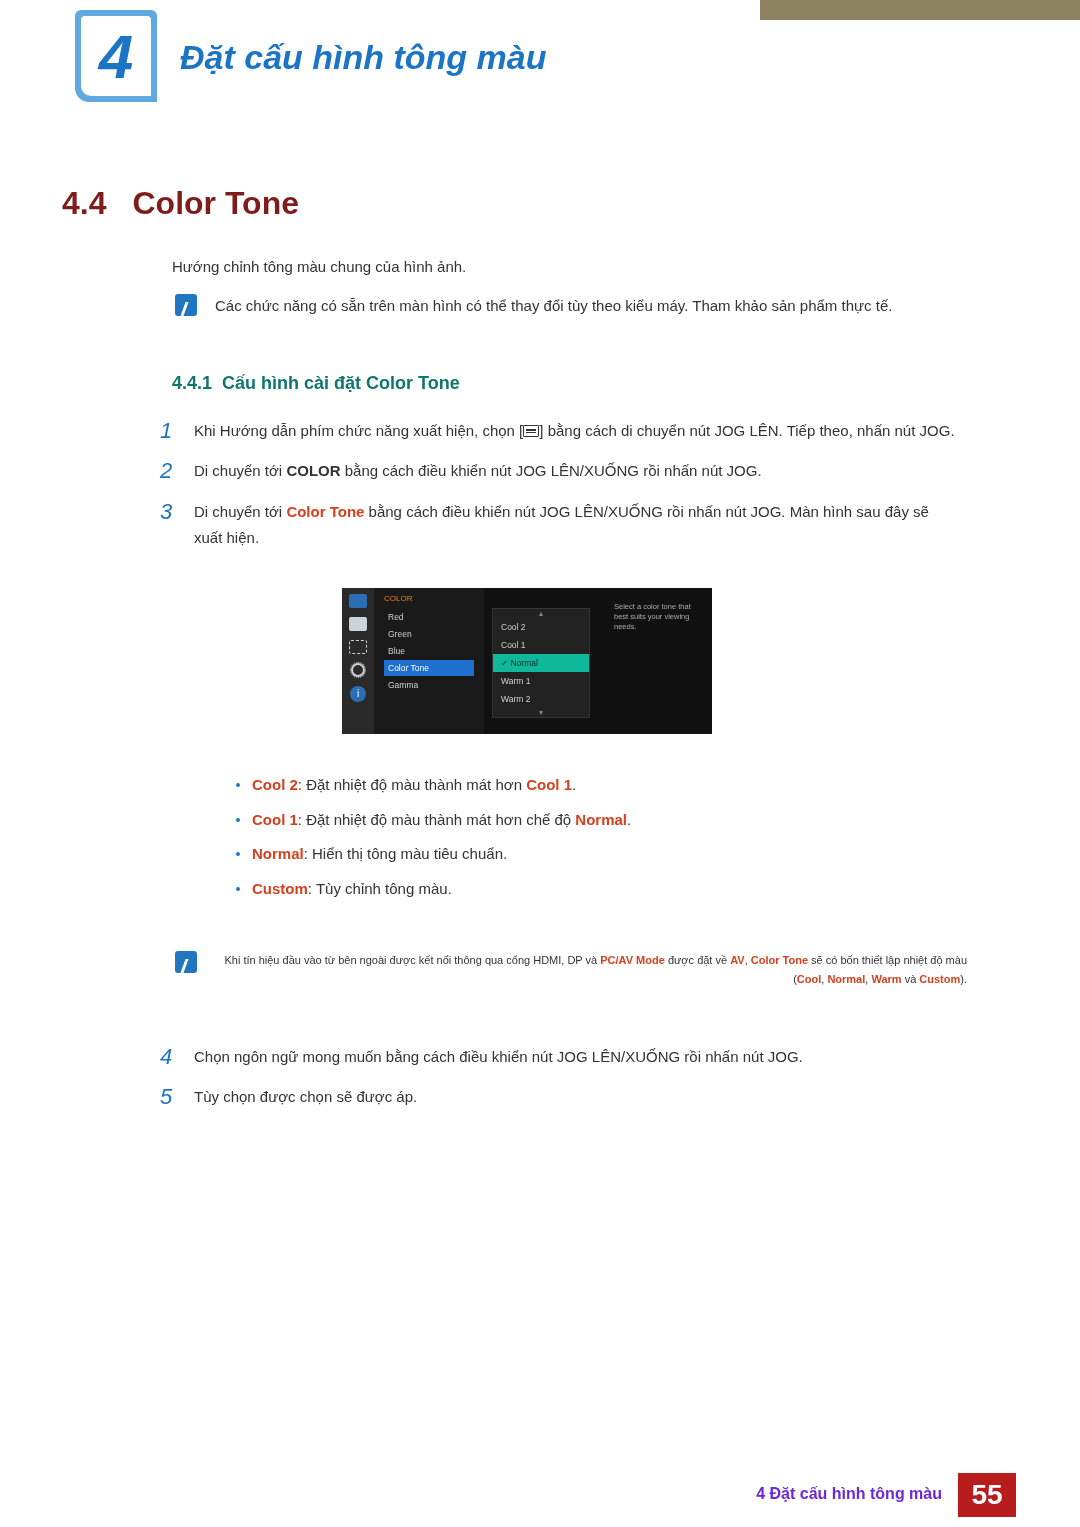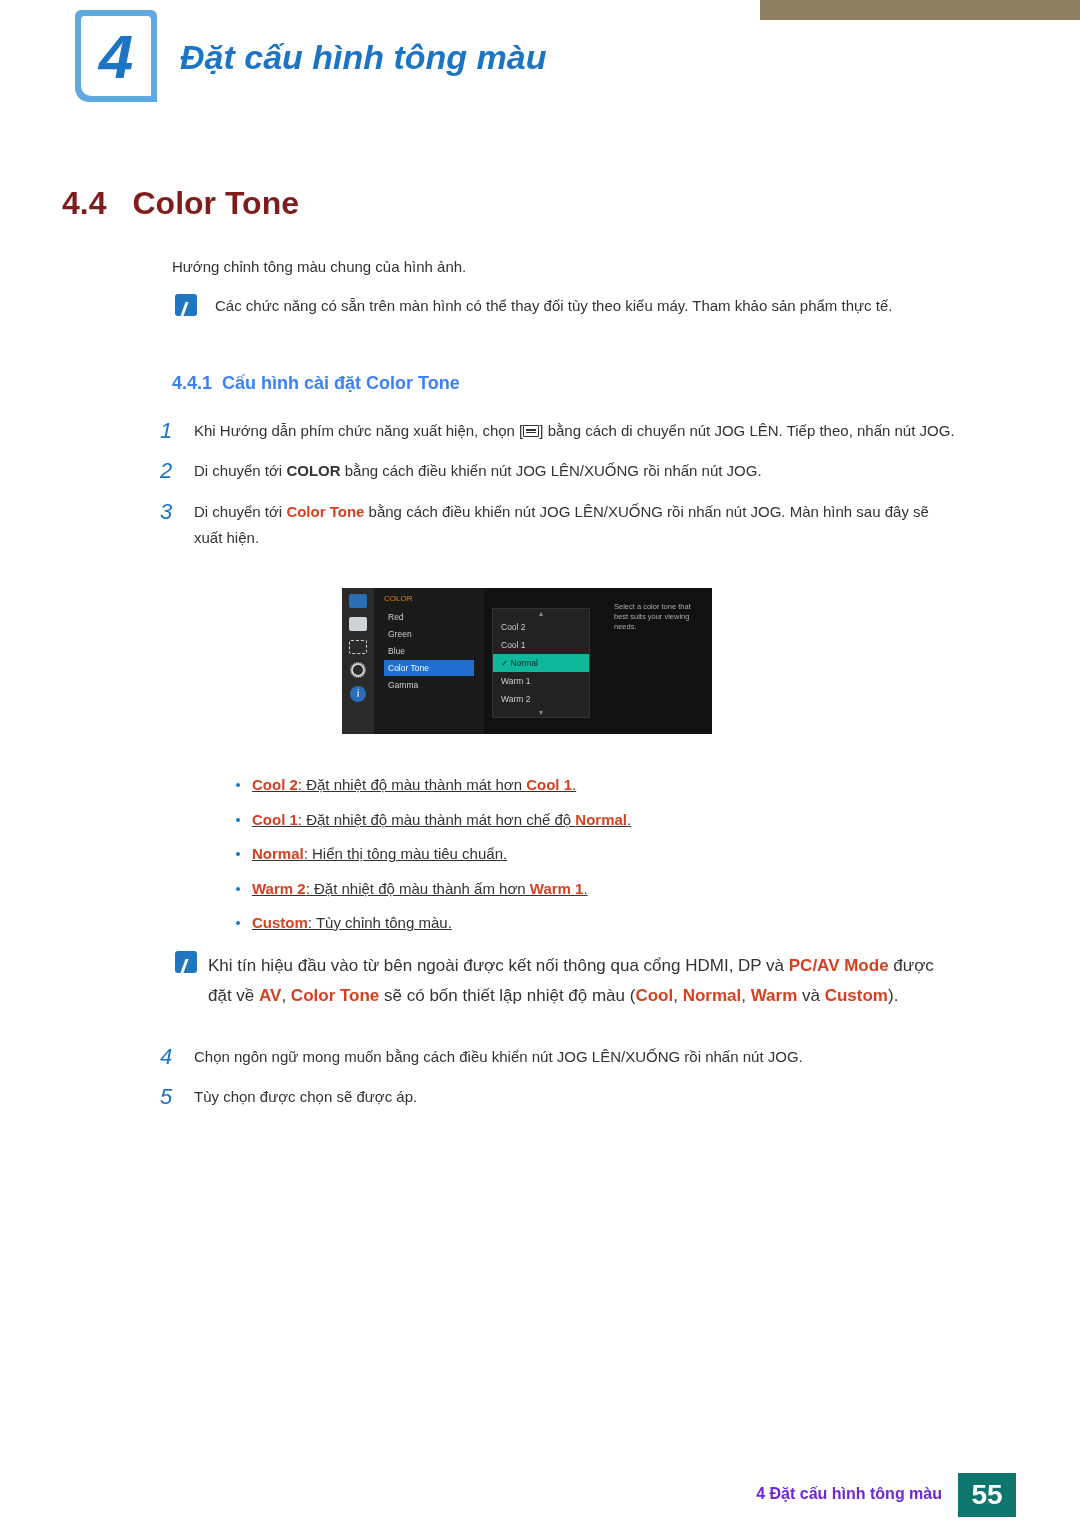--- a/index.html
+++ b/index.html
@@ -22,21 +22,21 @@
   .sec-h .num { margin-right: 26px; }
 
   .intro { position: absolute; top: 258px; left: 172px; font-size: 15px; color: #333; }
 
   
   .note-icon { position: absolute; top: 294px; left: 175px; width: 22px; height: 22px; background: #2176c1; border-radius: 3px; display: flex; align-items: flex-end; justify-content: flex-end; }
   .note-icon .pen { width: 12px; height: 14px; border-left: 3px solid #fff; transform: skewX(-20deg); margin-right: 2px; }
   .note-text { position: absolute; top: 294px; left: 215px; width: 750px; font-size: 15px; line-height: 1.65; color: #333; }
 
   
-  .subsec { position: absolute; top: 373px; left: 172px; color: #3b82f6; font-size: 18px; font-weight: 700; }
+  .subsec { position: absolute; top: 373px; left: 172px; color: #0f766e; font-size: 18px; font-weight: 700; }
 
   
   .steps { position: absolute; top: 418px; left: 160px; width: 800px; }
   .step { display: flex; margin-bottom: 14px; }
   .step-num { width: 34px; font-size: 22px; font-style: italic; color: #1c74c4; font-weight: 500; line-height: 1.15; }
   .step-body { flex: 1; font-size: 15px; line-height: 1.75; color: #333; }
   .step-body b { font-weight: 700; }
   .step-body .kw-red { color: #d64020; font-weight: 700; }
   .menu-glyph { display: inline-block; width: 16px; height: 12px; border: 1.5px solid #333; border-radius: 1px; vertical-align: -1px; position: relative; }
   .menu-glyph::before { content: ""; position: absolute; top: 3px; left: 2px; right: 2px; height: 1.5px; background: #333; }
@@ -61,36 +61,36 @@
   .osd-col2 { position: absolute; top: 20px; left: 150px; width: 98px; background: #222; border: 1px solid #333; }
   .osd-col2 .opt { padding: 4px 8px; font-size: 8.5px; color: #cfcfcf; }
   .osd-col2 .opt.sel { background: #0fb89a; color: #0b2a24; }
   .osd-col2 .opt.sel::before { content: "✓ "; }
   .osd-col2 .arrow { text-align: center; font-size: 8px; color: #888; }
 
   .osd-help { position: absolute; top: 14px; right: 8px; width: 90px; font-size: 7.5px; color: #aaa; line-height: 1.3; }
 
   
   .bullets { position: absolute; top: 774px; left: 236px; width: 700px; }
-  .bullets li { list-style: none; font-size: 15px; line-height: 1.5; padding-left: 16px; position: relative; margin-bottom: 12px; color: #333; text-decoration: underline; }
+  .bullets li { list-style: none; font-size: 15px; line-height: 1.5; padding-left: 16px; position: relative; margin-bottom: 12px; color: #333; }
   .bullets li::before { content: ""; position: absolute; left: 0; top: 9px; width: 4px; height: 4px; border-radius: 50%; background: #2176c1; }
   .kw-red { color: #d64020; font-weight: 700; }
 
   
   .note2-icon { position: absolute; top: 951px; left: 175px; width: 22px; height: 22px; background: #2176c1; border-radius: 3px; display: flex; align-items: flex-end; justify-content: flex-end; }
   .note2-icon .pen { width: 12px; height: 14px; border-left: 3px solid #fff; transform: skewX(-20deg); margin-right: 2px; }
-  .note2-text { position: absolute; top: 951px; left: 208px; width: 750px; font-size: 17px; line-height: 1.75; color: #333; }
+  .note2-text { position: absolute; top: 951px; left: 217px; width: 750px; font-size: 11px; line-height: 1.75; color: #333; text-align: right; }
 
   
   .steps2 { position: absolute; top: 1044px; left: 160px; width: 800px; }
 
   
   .footer { position: absolute; bottom: 0; left: 0; right: 0; height: 55px; background: #fff; }
   .footer-label { position: absolute; right: 138px; bottom: 24px; font-size: 16px; font-weight: 700; color: #6d28d9; }
-  .footer-page { position: absolute; right: 64px; bottom: 10px; width: 58px; height: 44px; background: #0f766e; color: #fff; font-size: 28px; font-weight: 700; display: flex; align-items: center; justify-content: center; }
+  .footer-page { position: absolute; right: 64px; bottom: 10px; width: 58px; height: 44px; background: #b91c1c; color: #fff; font-size: 28px; font-weight: 700; display: flex; align-items: center; justify-content: center; }
 </style>
 </head>
 <body>
 
 <div class="page">
 
   <div class="top-tab"></div>
 
   <div class="chapter-badge">
     <div class="badge-bg">
@@ -161,21 +161,20 @@
       <div class="opt">Warm 2</div>
       <div class="arrow">▾</div>
     </div>
     <div class="osd-help">Select a color tone that best suits your viewing needs.</div>
   </div>
 
   <ul class="bullets">
     <li><span class="kw-red">Cool 2</span><span>: Đặt nhiệt độ màu thành mát hơn </span><span class="kw-red">Cool 1</span><span>.</span></li>
     <li><span class="kw-red">Cool 1</span><span>: Đặt nhiệt độ màu thành mát hơn chế độ </span><span class="kw-red">Normal</span><span>.</span></li>
     <li><span class="kw-red">Normal</span><span>: Hiển thị tông màu tiêu chuẩn.</span></li>
-    <li><span class="kw-red">Warm 2</span><span>: Đặt nhiệt độ màu thành ấm hơn </span><span class="kw-red">Warm 1</span><span>.</span></li>
     <li><span class="kw-red">Custom</span><span>: Tùy chỉnh tông màu.</span></li>
   </ul>
 
   <div class="note2-icon">
       <div class="pen"></div>
     </div>
   <div class="note2-text">
     <span>Khi tín hiệu đầu vào từ bên ngoài được kết nối thông qua cổng HDMI, DP và </span><span class="kw-red">PC/AV Mode</span><span> được đặt về </span><span class="kw-red">AV</span><span>, </span><span class="kw-red">Color Tone</span><span> sẽ có bốn thiết lập nhiệt độ màu (</span><span class="kw-red">Cool</span><span>, </span><span class="kw-red">Normal</span><span>, </span><span class="kw-red">Warm</span><span> và </span><span class="kw-red">Custom</span><span>).</span>
   </div>
 

